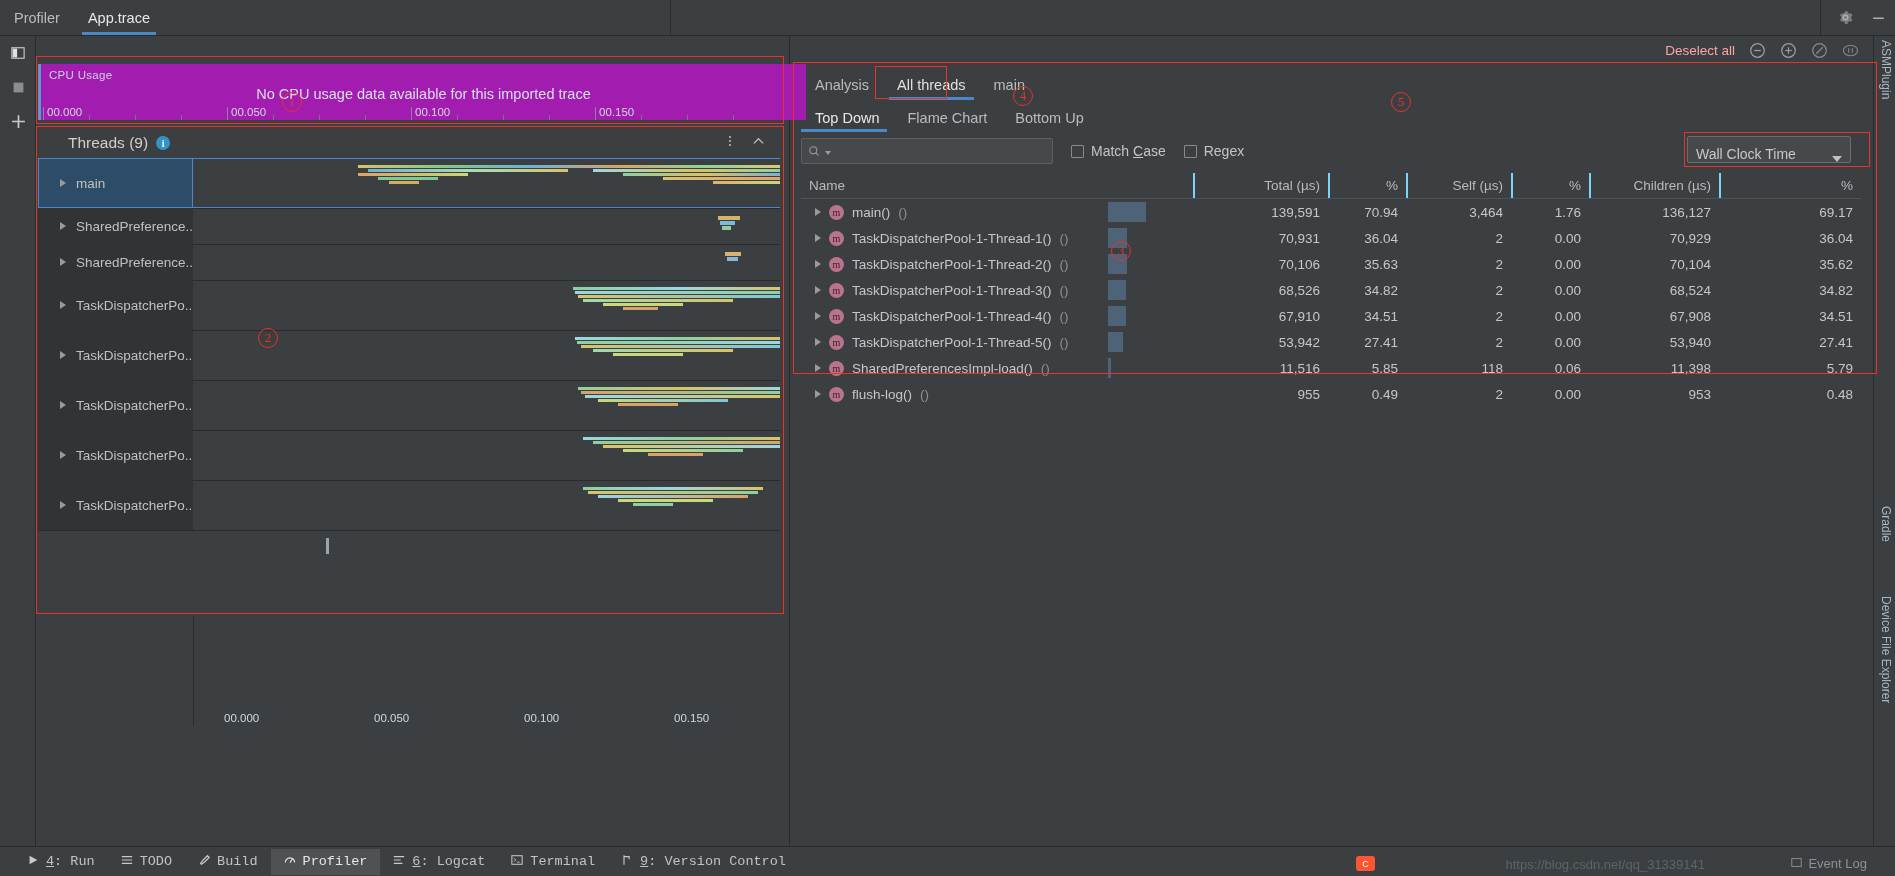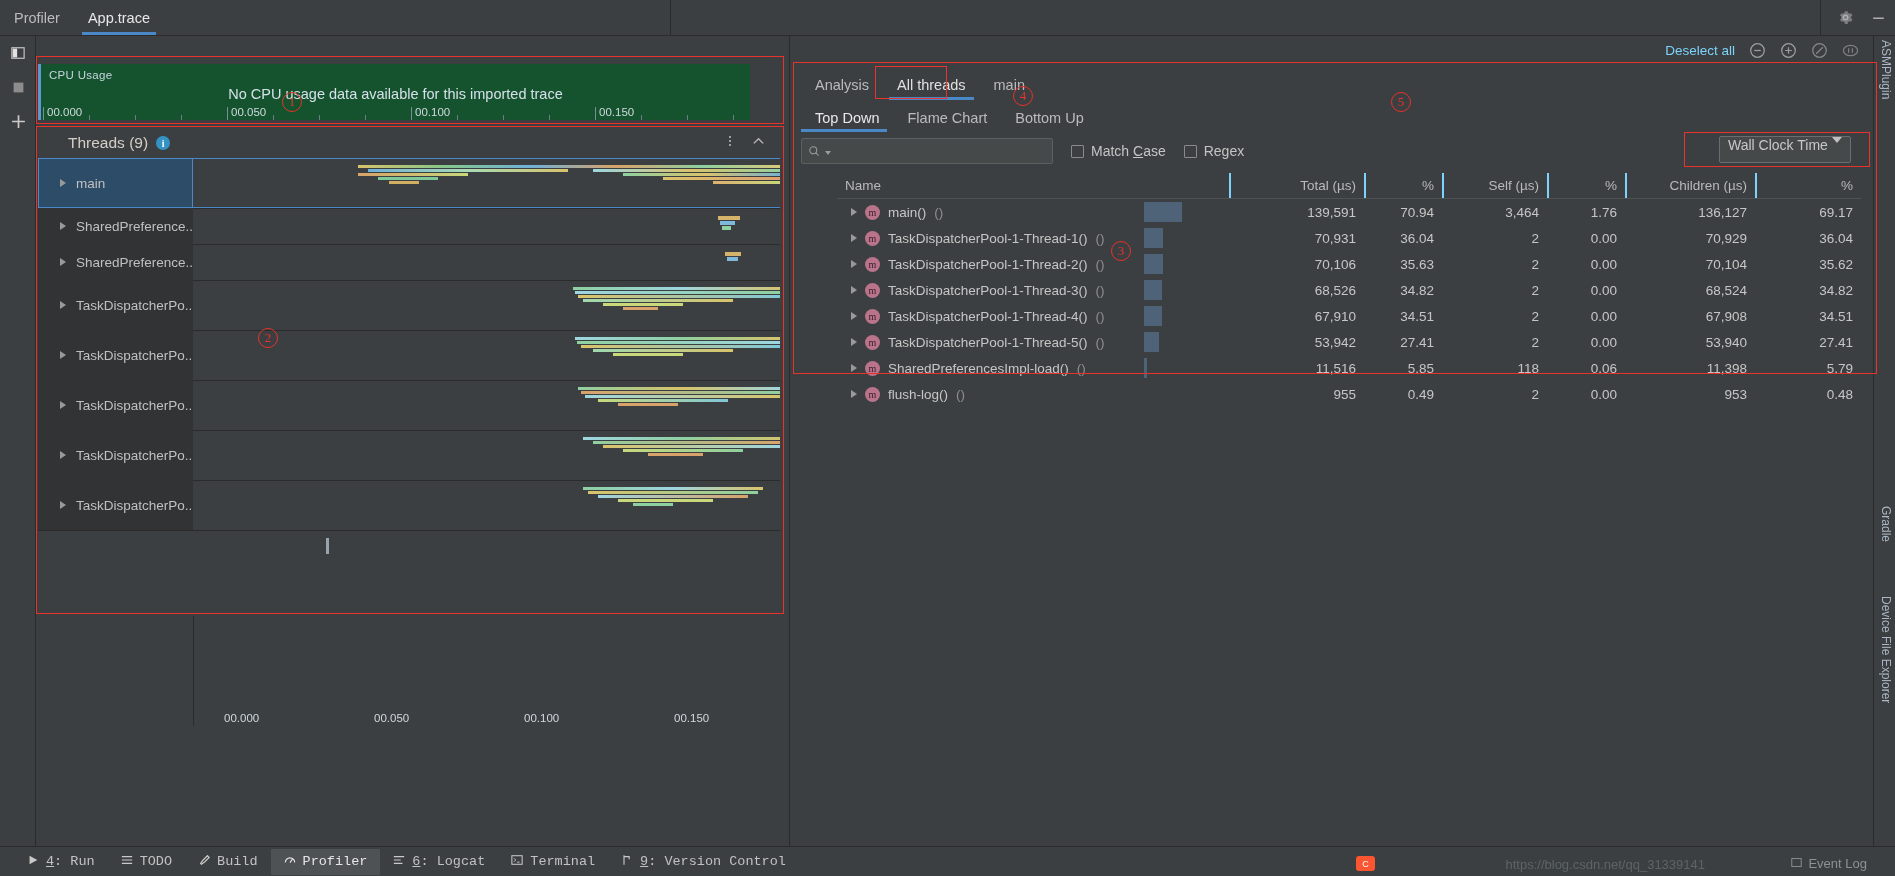--- a/index.html
+++ b/index.html
@@ -60,22 +60,22 @@
     position: absolute; left: 36px; top: 36px; right: 22px; bottom: 30px;
     background: #3c3f41;
   }
 
   
   #leftpane {
     position: absolute; left: 0; top: 0; width: 754px; bottom: 0;
     border-right: 1px solid #2b2b2b;
   }
   #cpu-section {
-    position: absolute; left: 2px; top: 28px; width: 712px; height: 56px;
-    background: #14532d; border-left: 3px solid #5d9ad4;
+    position: absolute; left: 2px; top: 28px; width: 768px; height: 56px;
+    background: #a21caf; border-left: 3px solid #5d9ad4;
   }
   #cpu-label {
     position: absolute; left: 8px; top: 5px; font-size: 11.5px; color: #c8d4e0; letter-spacing: .3px;
   }
   #cpu-empty {
     position: absolute; left: 0; right: 0; top: 22px; text-align: center;
     font-size: 14.5px; color: #d6e0ea;
   }
   #cpu-axis {
     position: absolute; left: 0; right: 0; bottom: 0; height: 18px;
@@ -136,21 +136,21 @@
     border-radius: 50%; color: #e8322a; font-size: 13px;
     display: flex; align-items: center; justify-content: center;
     font-family: "Liberation Serif", serif;
   }
 
   
   #rightpane { position: absolute; left: 755px; top: 0; right: 0; bottom: 0; }
   #deselect-row {
     position: absolute; right: 14px; top: 6px; display: flex; align-items: center; gap: 14px;
   }
-  #deselect-all { color: #7dd3fc; font-size: 13.5px; margin-left: 48px; }
+  #deselect-all { color: #fca5a5; font-size: 13.5px; margin-left: 48px; }
   .zicon { width: 17px; height: 17px; opacity: .8; }
 
   #an-tabs {
     position: absolute; left: 10px; top: 32px; display: flex; align-items: flex-end; height: 32px; gap: 0;
   }
   .an-tab {
     padding: 0 14px; height: 30px; display: flex; align-items: center;
     font-size: 14.5px; color: #bbbbbb; position: relative;
   }
   .an-tab.active { color: #e0e0e0; }
@@ -177,32 +177,32 @@
   }
   #search-box input {
     background: transparent; border: 0; outline: 0; color: #cfcfcf; font-size: 13px;
     font-family: "Liberation Sans", sans-serif; width: 100%;
   }
   .chk-wrap { display: flex; align-items: center; gap: 7px; margin-left: 18px; font-size: 14px; color: #c4c4c4; }
   .chkbox { width: 13px; height: 13px; border: 1px solid #8a8a8a; background: #3c3f41; border-radius: 1px; }
   .uline { text-decoration: underline; }
 
   #clock-select {
-    position: absolute; right: 22px; top: 100px; width: 132px; height: 27px;
+    position: absolute; right: 22px; top: 100px; width: 164px; height: 27px;
     background: #45494a; border: 1px solid #6a6e6f; border-radius: 2px;
-    display: flex; align-items: flex-start; padding: 0 8px; font-size: 14px; color: #c8c8c8;
+    display: flex; align-items: flex-end; padding: 0 8px; font-size: 14px; color: #c8c8c8;
   }
   #clock-select .arrow {
     margin-left: auto; width: 0; height: 0;
     border-left: 5px solid transparent; border-right: 5px solid transparent;
     border-top: 6px solid #c0c0c0;
   }
 
   
-  #table { position: absolute; left: 10px; top: 137px; right: 12px; margin-left: 36px; }
+  #table { position: absolute; left: 10px; top: 137px; right: 12px; }
   #thead { display: flex; height: 26px; border-bottom: 1px solid #4e5254; }
   #thead .th {
     font-size: 13.5px; color: #b9b9b9; display: flex; align-items: center;
     border-left: 2px solid #7dd3fc; padding: 0 8px;
   }
   #thead .th:first-child { border-left: 0; }
   .th.num { justify-content: flex-end; }
   .trow2 { display: flex; height: 26px; align-items: center; }
   .cell { font-size: 13.5px; color: #c6c6c6; display: flex; align-items: center; padding: 0 8px; height: 26px; }
   .cell.num { justify-content: flex-end; }

